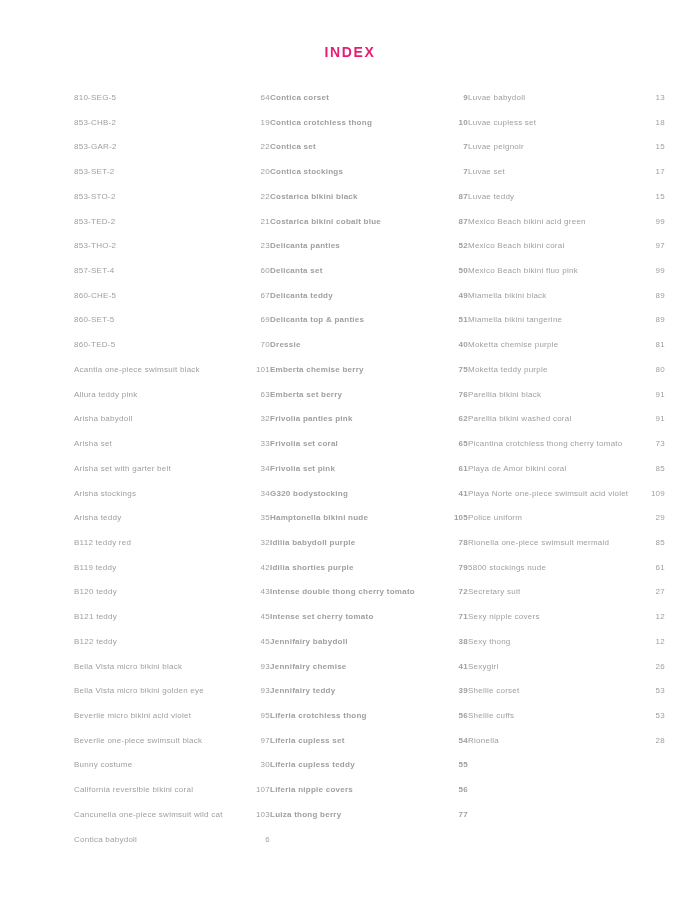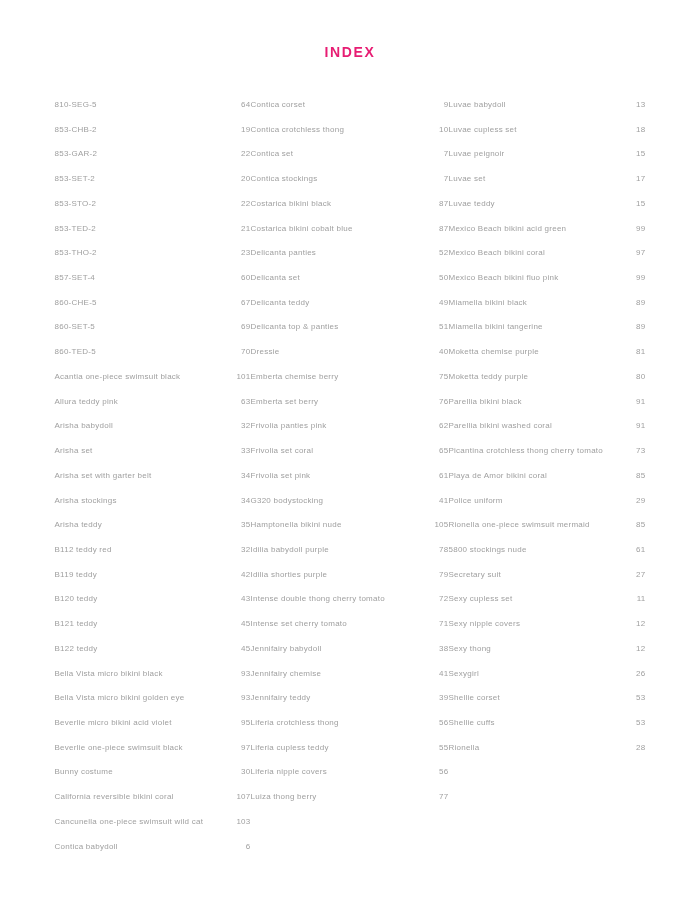--- a/index.html
+++ b/index.html
@@ -26,32 +26,32 @@
     width: 100%;
     margin: 0;
     text-align: center;
     font-size: 14px;
     font-weight: 700;
     letter-spacing: 1.6px;
     color: #e71d73;
   }
   .grid {
     position: absolute;
-    top: 100px;
+    top: 93px;
     left: 35px;
     width: 630px;
     display: flex;
-    justify-content: center;
+    justify-content: flex-end;
   }
   .col {
     display: flex;
     flex-direction: column;
   }
   .col-1 { width: 196px; }
-  .col-2 { width: 198px; }
+  .col-2 { width: 198px; font-weight: bold; }
   .col-3 { width: 197px; }
   .row {
     height: 24.72px;
     display: flex;
     justify-content: space-between;
     align-items: flex-start;
   }
   .label, .pagenum {
     font-size: 8px;
     line-height: 9px;
@@ -295,20 +295,24 @@
         </div>
         <div class="row">
           <span class="label">Jennifairy teddy</span>
           <span class="pagenum">39</span>
         </div>
         <div class="row">
           <span class="label">Liferia crotchless thong</span>
           <span class="pagenum">56</span>
         </div>
         <div class="row">
+          <span class="label">Liferia cupless set</span>
+          <span class="pagenum">54</span>
+        </div>
+        <div class="row">
           <span class="label">Liferia cupless teddy</span>
           <span class="pagenum">55</span>
         </div>
         <div class="row">
           <span class="label">Liferia nipple covers</span>
           <span class="pagenum">56</span>
         </div>
         <div class="row">
           <span class="label">Luiza thong berry</span>
           <span class="pagenum">77</span>
@@ -373,38 +377,38 @@
         </div>
         <div class="row">
           <span class="label">Picantina crotchless thong cherry tomato</span>
           <span class="pagenum">73</span>
         </div>
         <div class="row">
           <span class="label">Playa de Amor bikini coral</span>
           <span class="pagenum">85</span>
         </div>
         <div class="row">
+          <span class="label">Playa Norte one-piece swimsuit acid violet</span>
+          <span class="pagenum">109</span>
+        </div>
+        <div class="row">
           <span class="label">Police uniform</span>
           <span class="pagenum">29</span>
         </div>
         <div class="row">
           <span class="label">Rionella one-piece swimsuit mermaid</span>
           <span class="pagenum">85</span>
         </div>
         <div class="row">
           <span class="label">5800 stockings nude</span>
           <span class="pagenum">61</span>
         </div>
         <div class="row">
           <span class="label">Secretary suit</span>
           <span class="pagenum">27</span>
-        </div>
-        <div class="row">
-          <span class="label">Sexy cupless set</span>
-          <span class="pagenum">11</span>
         </div>
         <div class="row">
           <span class="label">Sexy nipple covers</span>
           <span class="pagenum">12</span>
         </div>
         <div class="row">
           <span class="label">Sexy thong</span>
           <span class="pagenum">12</span>
         </div>
         <div class="row">

